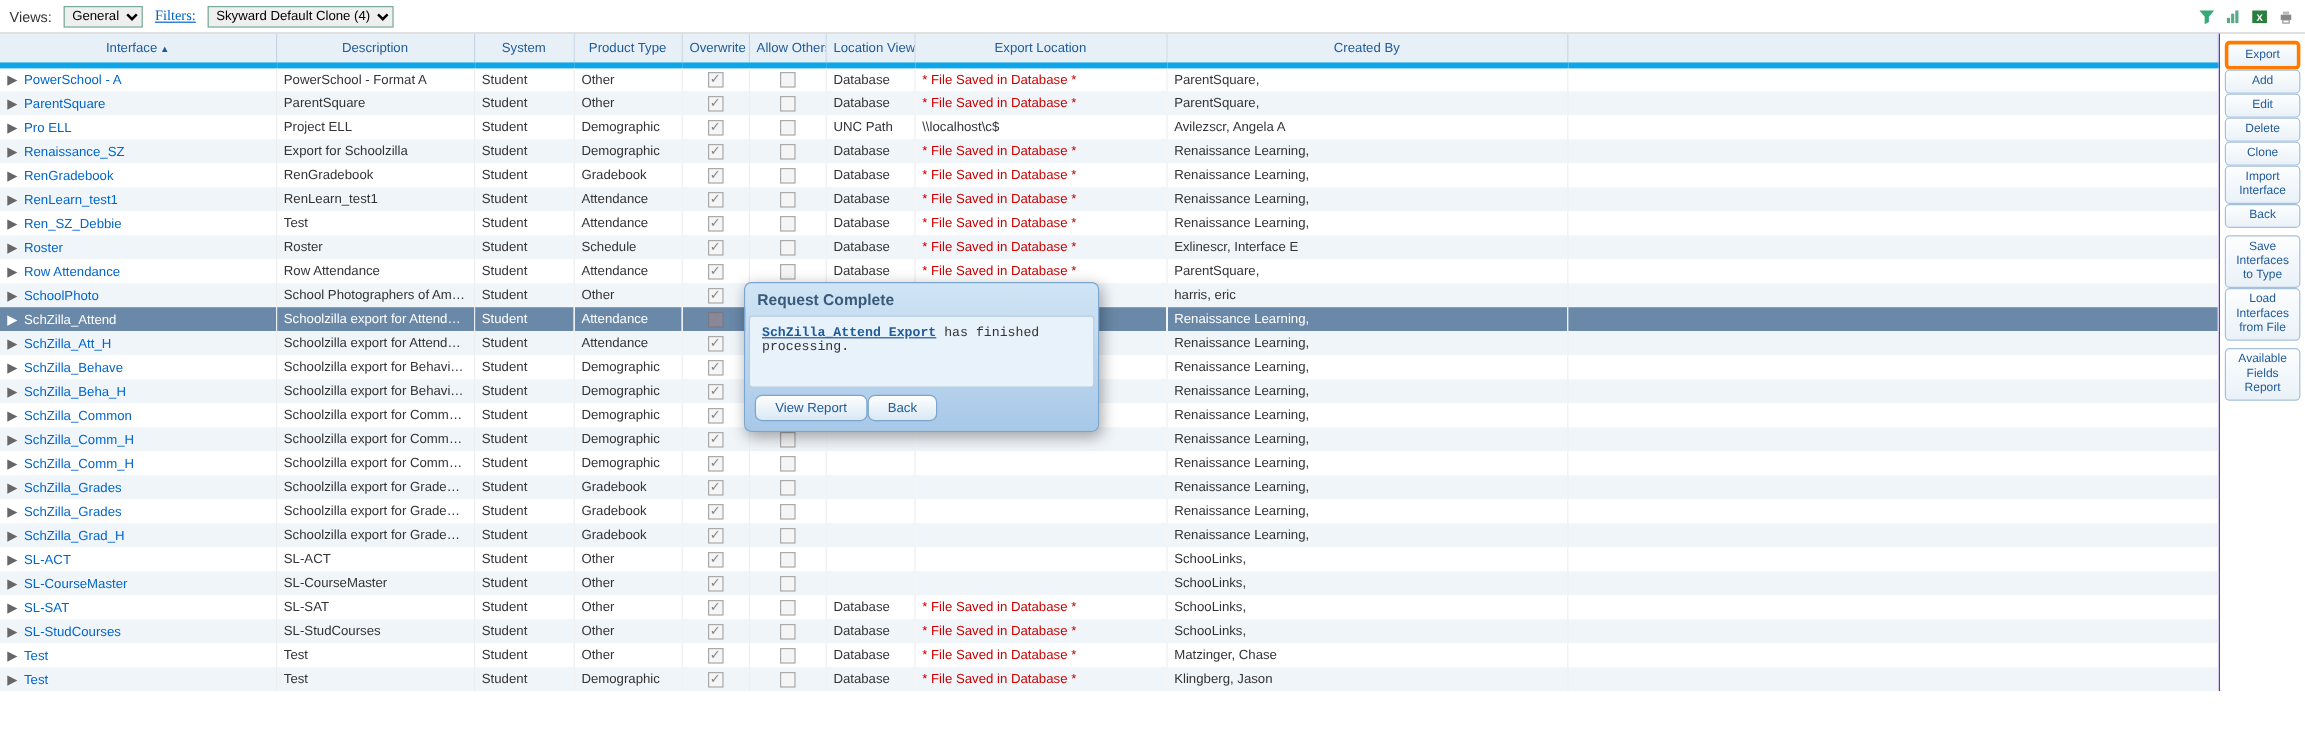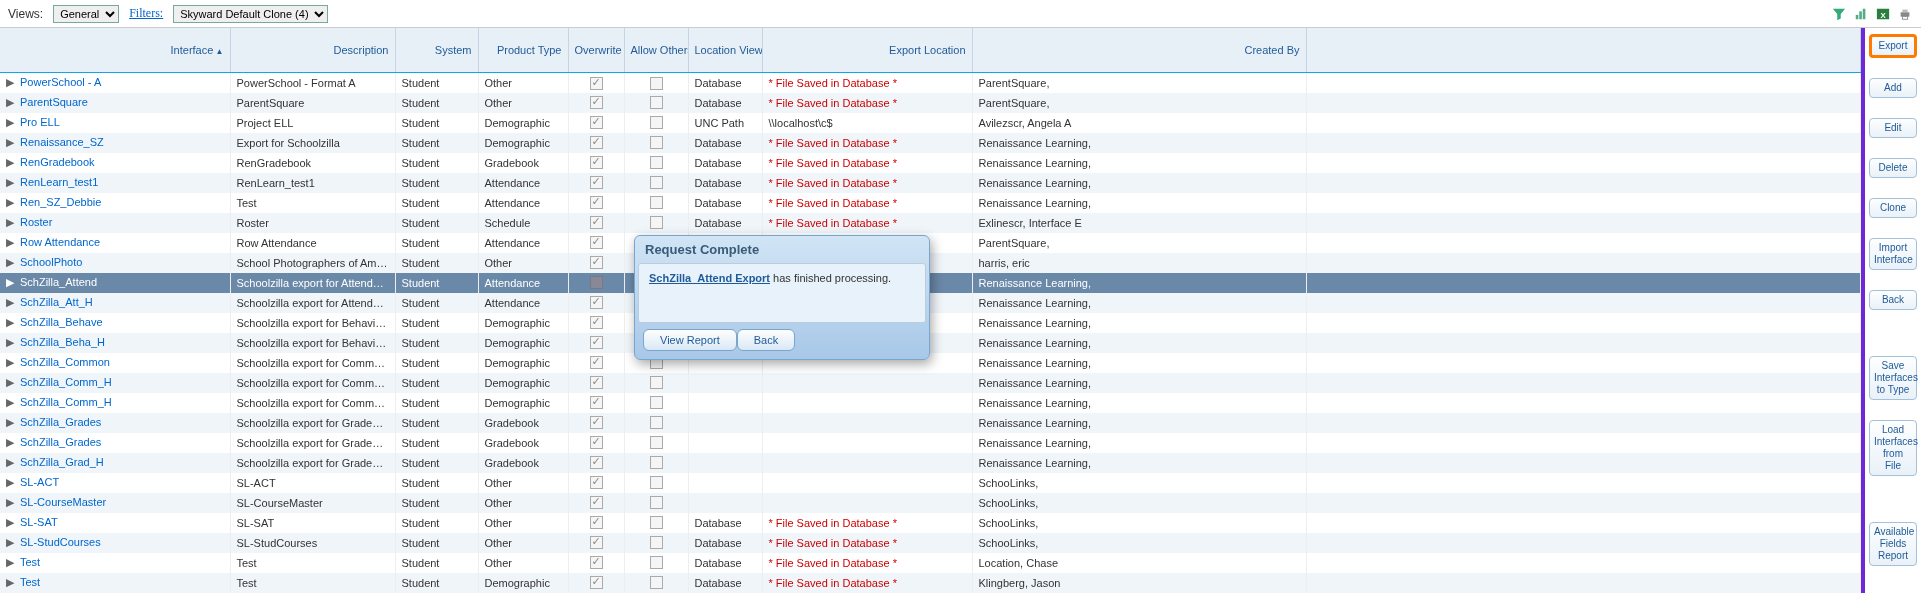--- a/index.html
+++ b/index.html
@@ -14,31 +14,31 @@
     }
     .toolbar-left { display: flex; align-items: center; gap: 10px; }
     .toolbar-label { color: #333; }
     .toolbar-link { color: #0066cc; text-decoration: underline; cursor: pointer; font-family: Liberation Serif, serif; }
     select { font-size: 11px; padding: 1px 2px; border: 1px solid #7a9; }
     .toolbar-right { margin-left: auto; display: flex; align-items: center; gap: 6px; }
     .toolbar-icon { width: 16px; height: 16px; display: inline-flex; align-items: center; justify-content: center; color: #5a8; cursor: pointer; }
     
     .main-container { display: flex; }
     .table-wrap { flex: 1; overflow: hidden; }
-    .side-panel { width: 60px; padding: 6px 4px; display: flex; flex-direction: column; gap: 20px; border-left: 4px solid #6d28d9; }
+    .side-panel { width: 72px; padding: 6px 4px; display: flex; flex-direction: column; gap: 0; border-left: 1px solid #6d28d9; }
     
     table { width: 100%; border-collapse: collapse; table-layout: fixed; }
     th { 
       background: #e8f0f7; 
       color: #1f5a99; 
-      text-align: right; 
-      padding: 16px 6px; 
+      text-align: center; 
+      padding: 6px 6px; 
       font-weight: normal; 
       border-right: 1px solid #c5d5e5;
-      border-bottom: 1px solid #0ea5e9;
+      border-bottom: 5px solid #0ea5e9;
       font-size: 11px;
       white-space: nowrap;
       overflow: hidden;
     }
     th.sorted::after { content: " ▲"; font-size: 8px; color: #1f5a99; }
     td { 
       padding: 3px 6px; 
       border-right: 1px solid #eee;
       white-space: nowrap;
       overflow: hidden;
@@ -78,21 +78,21 @@
       text-align: center;
       cursor: pointer;
       line-height: 1.2;
     }
     .side-btn.highlight {
       border: 3px solid #ff7a00;
     }
     
     .dialog {
       position: absolute;
-      left: 634px; top: 235px;
+      left: 620px; top: 235px;
       width: 296px;
       background: linear-gradient(#d0e5f5, #a8c8e8);
       border: 1px solid #7aa5cc;
       border-radius: 6px;
       box-shadow: 2px 4px 12px rgba(0,0,0,0.35);
       z-index: 100;
     }
     .dialog-title {
       padding: 6px 10px;
       font-weight: bold;
@@ -101,20 +101,21 @@
     }
     .dialog-body {
       background: #e8f2fb;
       margin: 0 3px;
       padding: 8px 10px 6px;
       border: 1px solid #bcd;
       border-radius: 3px;
       min-height: 60px;
       font-size: 11px;
       color: #333;
+      font-family: Liberation Mono, monospace;
     }
     .dialog-body .bold-link { color: #1f5a99; font-weight: bold; text-decoration: underline; cursor: pointer; }
     .dialog-footer {
       display: flex; justify-content: flex-start;
       padding: 6px 8px 8px;
     }
     .dlg-btn {
       padding: 4px 16px;
       border: 1px solid #7aa5cc;
       background: linear-gradient(#fefefe, #d9e8f5);
@@ -483,21 +484,21 @@
           </tr>
           <tr>
             <td><span class="expand-icon">▶</span><span class="name-link">Test</span></td>
             <td>Test</td>
             <td>Student</td>
             <td>Other</td>
             <td class="checkbox-cell"><span class="fake-checkbox checked"></span></td>
             <td class="checkbox-cell"><span class="fake-checkbox"></span></td>
             <td>Database</td>
             <td class="red-text">* File Saved in Database *</td>
-            <td>Location, Chase</td>
+            <td>Matzinger, Chase</td>
             <td></td>
           </tr>
           <tr>
             <td><span class="expand-icon">▶</span><span class="name-link">Test</span></td>
             <td>Test</td>
             <td>Student</td>
             <td>Demographic</td>
             <td class="checkbox-cell"><span class="fake-checkbox checked"></span></td>
             <td class="checkbox-cell"><span class="fake-checkbox"></span></td>
             <td>Database</td>

